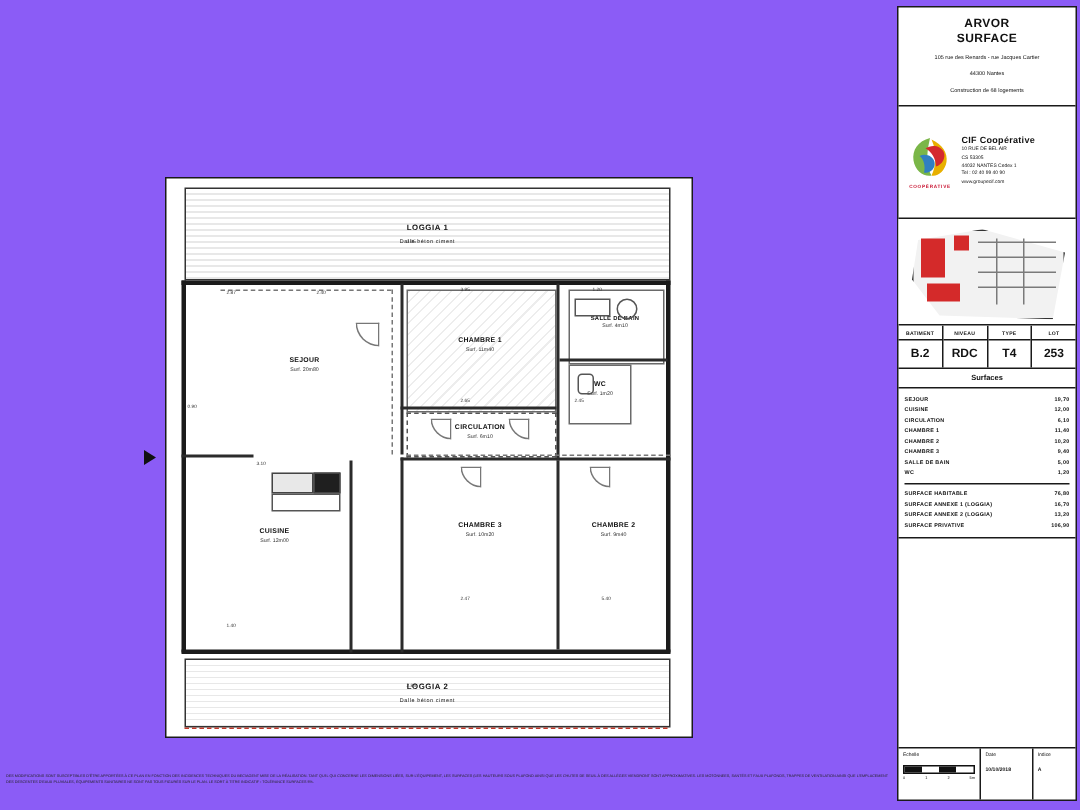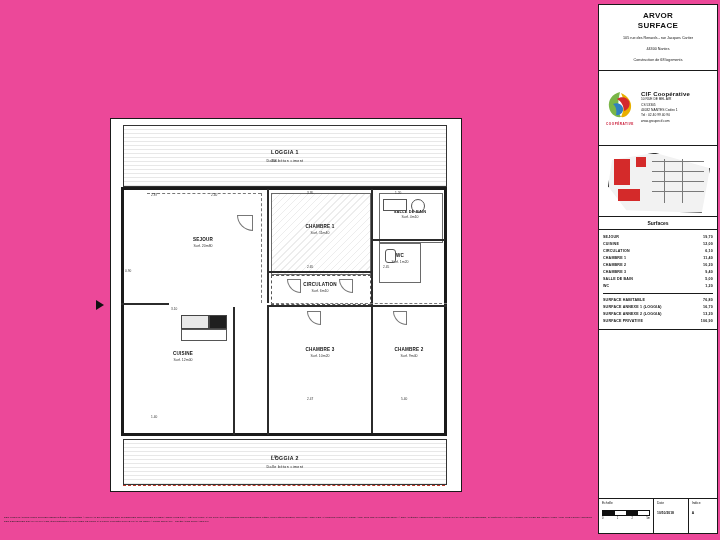--- a/index.html
+++ b/index.html
@@ -1,21 +1,21 @@
 <!DOCTYPE html>
 <html><head>
 <meta charset="utf-8">
 <style>
   html,body{margin:0;padding:0;}
   body{
     width:720px;height:540px;background:#ffffff;
     font-family:"Liberation Sans", sans-serif;
     color:#111;overflow:hidden;position:relative;
   }
-  .sheet{position:absolute;inset:0;background:#ec4899;}
+  .sheet{position:absolute;inset:0;background:#8b5cf6;}
 
   
   .plan-area{position:absolute;left:0;top:0;width:596px;height:540px;}
   .plan-frame{
     position:absolute;left:110px;top:118px;width:350px;height:372px;
     border:1px solid #1a1a1a;background:#ffffff;
   }
   
   .loggia{
     position:absolute;background:
@@ -290,20 +290,38 @@
         <div class="kp-grid" style="left:50px;top:12px;width:52px;height:1px;"></div>
         <div class="kp-grid" style="left:50px;top:22px;width:52px;height:1px;"></div>
         <div class="kp-grid" style="left:50px;top:32px;width:52px;height:1px;"></div>
         <div class="kp-grid" style="left:50px;top:42px;width:52px;height:1px;"></div>
         <div class="kp-grid" style="left:62px;top:10px;width:1px;height:44px;"></div>
         <div class="kp-grid" style="left:80px;top:10px;width:1px;height:44px;"></div>
         <div class="kp-red" style="left:16px;top:40px;width:22px;height:12px;"></div>
       </div>
     </div>
 
+    <div class="tb-codes">
+      <div class="col">
+        <div class="h">BATIMENT</div>
+        <div class="v">B.2</div>
+      </div>
+      <div class="col">
+        <div class="h">NIVEAU</div>
+        <div class="v">RDC</div>
+      </div>
+      <div class="col">
+        <div class="h">TYPE</div>
+        <div class="v">T4</div>
+      </div>
+      <div class="col">
+        <div class="h">LOT</div>
+        <div class="v">253</div>
+      </div>
+    </div>
 
     <div class="tb-surf-title">Surfaces</div>
 
     <div class="tb-sec surf-list">
       <div class="surf-row">
         <span class="n">SEJOUR</span>
         <span class="v">19,70</span>
       </div>
       <div class="surf-row">
         <span class="n">CUISINE</span>

